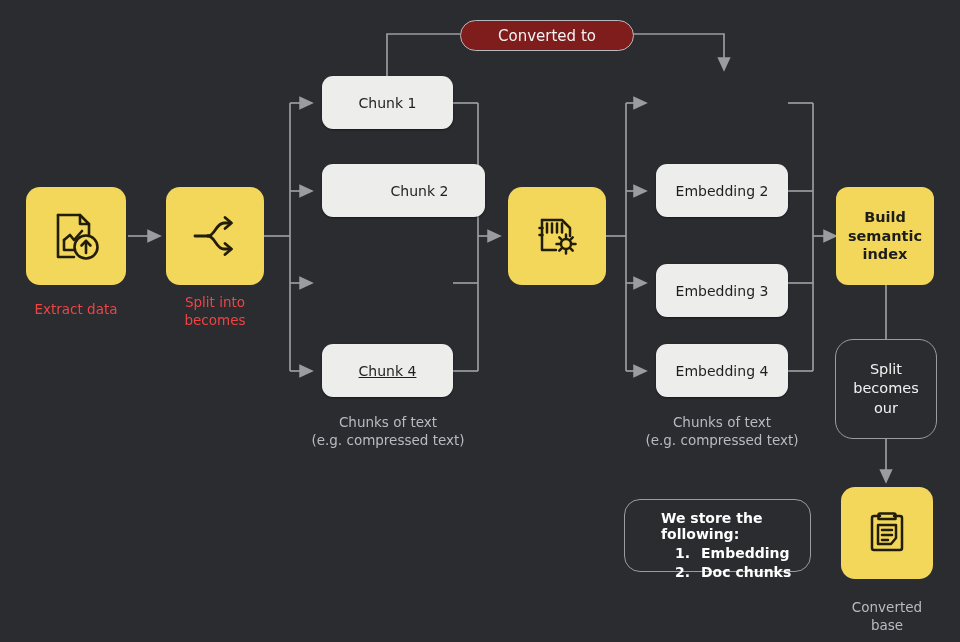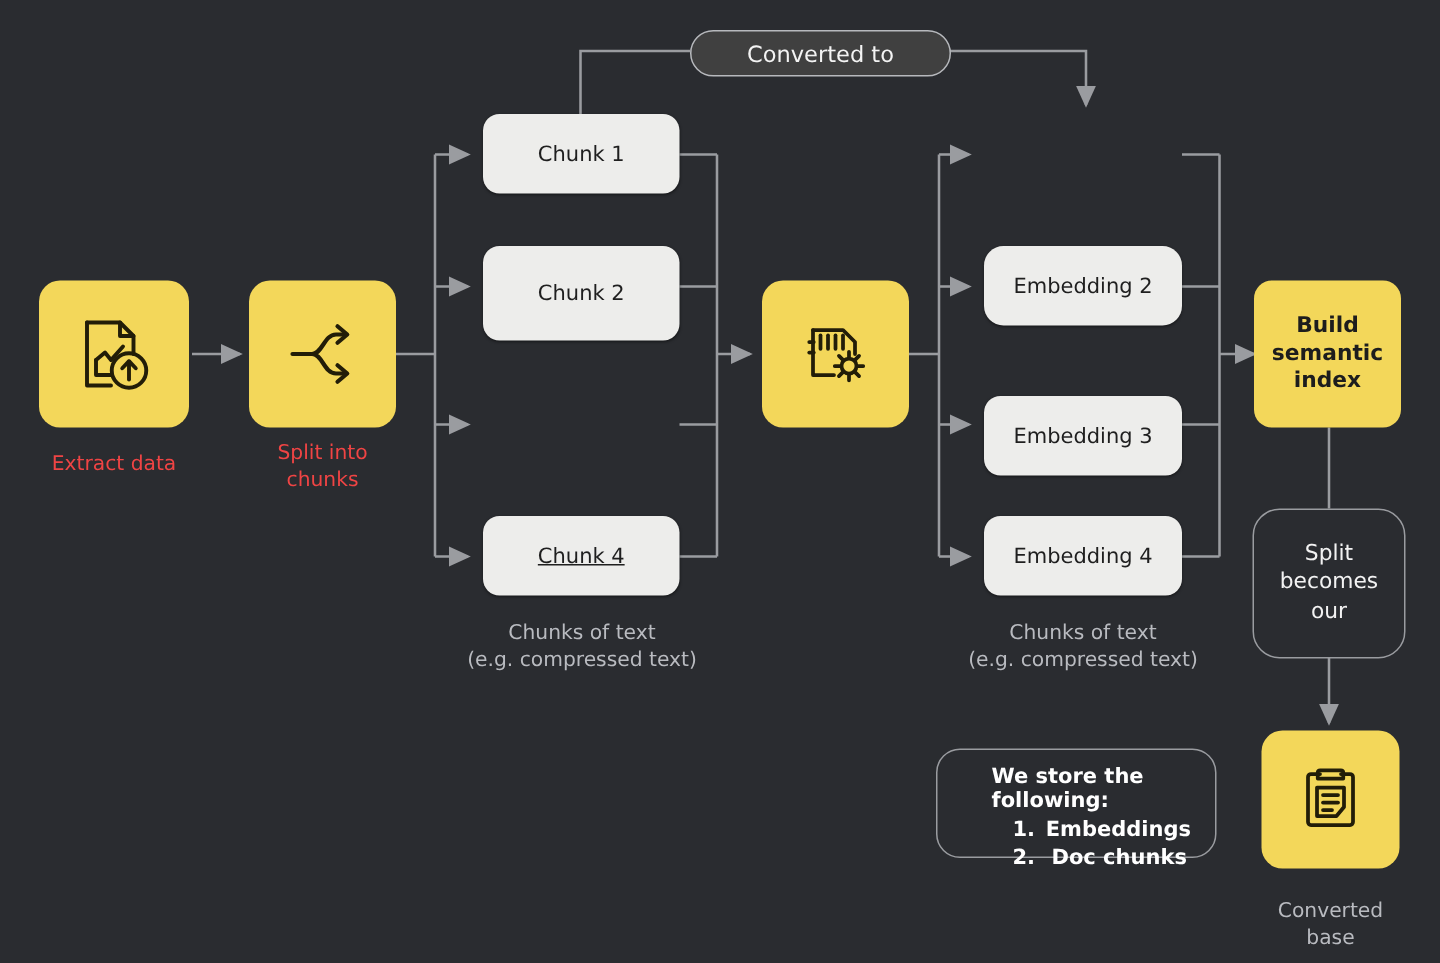--- a/index.html
+++ b/index.html
@@ -66,21 +66,21 @@
     border: 1.6px solid #9a9ca0;
     border-radius: 18px;
     display: flex;
     align-items: center;
     justify-content: center;
     text-align: center;
     color: #f2f2f2;
   }
   .pill {
     position: absolute;
-    background: #404040;
+    background: #7f1d1d;
     border: 1.6px solid #b7b9bd;
     border-radius: 999px;
     display: flex;
     align-items: center;
     justify-content: center;
     color: #f3f3f3;
     font-size: 15px;
   }
   
   .caption {
@@ -184,24 +184,24 @@
       <svg width="54" height="54" viewBox="0 0 54 54" fill="none" stroke="#221d08" stroke-width="2.8" stroke-linecap="round" stroke-linejoin="round">
         <path d="M7 27 h13"></path>
         <path d="M20 27 C27 27, 28 14, 36 14 h6"></path>
         <path d="M20 27 C27 27, 28 40, 36 40 h6"></path>
         <path d="M37 8.5 L43.5 14 L37 19.5"></path>
         <path d="M37 34.5 L43.5 40 L37 45.5"></path>
       </svg>
     </span>
   </div>
   <div class="caption" style="left:150px; top:293px; width:130px;">Split into
-chunks</div>
+becomes</div>
 
   <div class="lightbox" style="left:322px; top:76px; width:131px; height:53px;">Chunk 1</div>
-  <div class="lightbox" style="left:322px; top:164px; width:131px; height:63px;">Chunk 2</div>
+  <div class="lightbox" style="left:322px; top:164px; width:131px; height:53px;padding-left:32px;">Chunk 2</div>
   <div class="lightbox" style="left:322px; top:344px; width:131px; height:53px;text-decoration:underline;">Chunk 4</div>
   <div class="caption light" style="left:288px; top:413px; width:200px;">Chunks of text
 (e.g. compressed text)</div>
 
   <div class="pill" style="left:460px; top:20px; width:172px; height:29px;">Converted to</div>
 
   <div class="tile" style="left:508px; top:187px; width:98px; height:98px;">
     <span>
       <svg width="54" height="54" viewBox="0 0 54 54" fill="none" stroke="#221d08" stroke-width="2.5" stroke-linecap="round" stroke-linejoin="round">
         <path d="M12 11 h20 l8 8 v8"></path>
@@ -214,39 +214,39 @@
         <path d="M27 14.5 v9"></path>
         <path d="M32 14.5 v9"></path>
         <circle cx="36" cy="35" r="5"></circle>
         <path d="M36 25.5 v3.5 M36 41 v3.5 M26.5 35 h3.5 M42 35 h3.5
                  M29.3 28.3 l2.5 2.5 M40.2 39.2 l2.5 2.5
                  M42.7 28.3 l-2.5 2.5 M31.8 39.2 l-2.5 2.5"></path>
       </svg>
     </span>
   </div>
 
-  <div class="lightbox" style="left:656px; top:164px; width:132px; height:53px;border-radius:13px;">Embedding 2</div>
+  <div class="lightbox" style="left:656px; top:164px; width:132px; height:53px;">Embedding 2</div>
   <div class="lightbox" style="left:656px; top:264px; width:132px; height:53px;">Embedding 3</div>
   <div class="lightbox" style="left:656px; top:344px; width:132px; height:53px;">Embedding 4</div>
   <div class="caption light" style="left:622px; top:413px; width:200px;">Chunks of text
 (e.g. compressed text)</div>
 
   <div class="tile-text" style="left:836px; top:187px; width:98px; height:98px; white-space:pre-line;">Build
 semantic
 index</div>
 
   <div class="outlinebox" style="left:835px; top:339px; width:100px; height:98px; font-size:14.5px; line-height:1.32; white-space:pre-line;">Split
 becomes
 our</div>
 
   <div class="storebox" style="left:624px; top:499px; width:187px; height:73px;padding-left:36px;">
     <div class="hdr">We store the following:</div>
     <div class="row">
       <span class="num">1.</span>
-      <span>Embeddings</span>
+      <span>Embedding</span>
     </div>
     <div class="row">
       <span class="num">2.</span>
       <span>Doc chunks</span>
     </div>
   </div>
 
   <div class="tile" style="left:841px; top:487px; width:92px; height:92px;">
     <span>
       <svg width="50" height="50" viewBox="0 0 50 50" fill="none" stroke="#221d08" stroke-width="2.5" stroke-linecap="round" stroke-linejoin="round">

